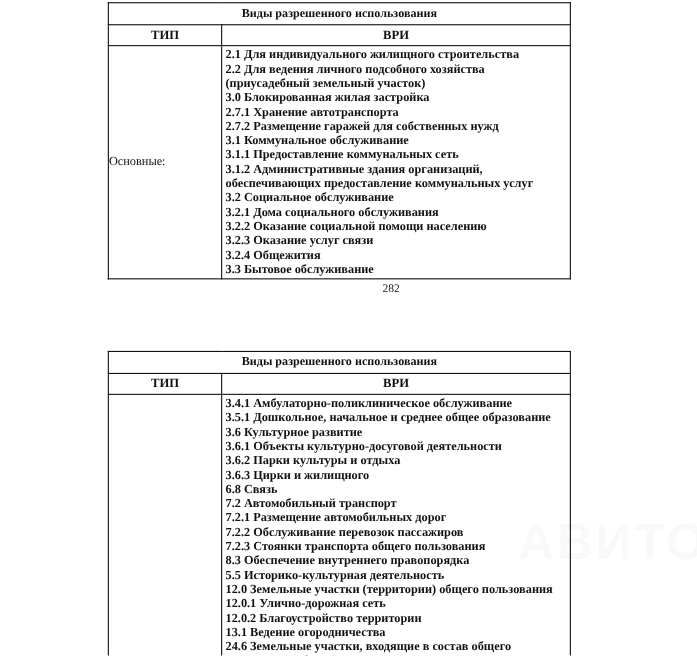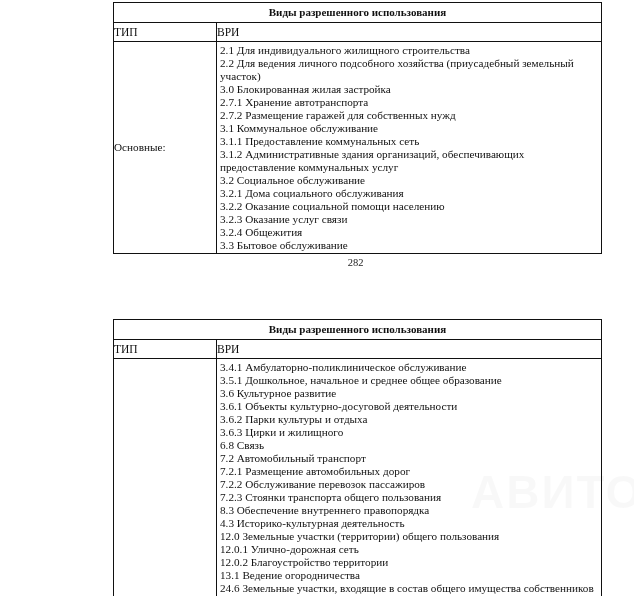--- a/index.html
+++ b/index.html
@@ -10,54 +10,55 @@
     body {
       width: 634px;
       height: 596px;
       position: relative;
       overflow: hidden;
       font-family: "Liberation Serif", "DejaVu Serif", serif;
       color: #111111;
     }
     .page-table {
       position: absolute;
-      left: 113px;
-      width: 489px;
+      left: 98px;
+      width: 421px;
       border-collapse: collapse;
       table-layout: fixed;
       font-size: 11.2px;
       line-height: 13px;
     }
     .page-table td, .page-table th {
       border: 1.3px solid #111111;
       padding: 0;
     }
     .col-type { width: 103px; }
     .title-cell {
       height: 19px;
       text-align: center;
       font-weight: bold;
       font-size: 11px;
       vertical-align: middle;
     }
     .head-cell {
       height: 18px;
-      text-align: left;
-      font-weight: normal;
+      text-align: center;
+      font-weight: bold;
       font-size: 11.5px;
       vertical-align: middle;
     }
     .type-cell {
       text-align: left;
       vertical-align: middle;
       font-size: 11.2px;
     }
     .vri-cell {
       vertical-align: top;
       padding: 2px 2px 1px 3px !important;
+      font-weight: bold;
     }
     .vri-line {
       display: block;
       white-space: normal;
     }
     #table-1 { top: 2px; }
     #table-2 { top: 319px; }
     #table-2 .vri-cell { padding-bottom: 8px !important; }
     .page-number {
       position: absolute;
@@ -142,21 +143,21 @@
           <span class="vri-line">3.6 Культурное развитие</span>
           <span class="vri-line">3.6.1 Объекты культурно-досуговой деятельности</span>
           <span class="vri-line">3.6.2 Парки культуры и отдыха</span>
           <span class="vri-line">3.6.3 Цирки и жилищного</span>
           <span class="vri-line">6.8 Связь</span>
           <span class="vri-line">7.2 Автомобильный транспорт</span>
           <span class="vri-line">7.2.1 Размещение автомобильных дорог</span>
           <span class="vri-line">7.2.2 Обслуживание перевозок пассажиров</span>
           <span class="vri-line">7.2.3 Стоянки транспорта общего пользования</span>
           <span class="vri-line">8.3 Обеспечение внутреннего правопорядка</span>
-          <span class="vri-line">4.3 Историко-культурная деятельность</span>
+          <span class="vri-line">5.5 Историко-культурная деятельность</span>
           <span class="vri-line">12.0 Земельные участки (территории) общего пользования</span>
           <span class="vri-line">12.0.1 Улично-дорожная сеть</span>
           <span class="vri-line">12.0.2 Благоустройство территории</span>
           <span class="vri-line">13.1 Ведение огородничества</span>
           <span class="vri-line">24.6 Земельные участки, входящие в состав общего имущества собственников</span>
         </td>
   </tr>
 </tbody>
   </table>
 

